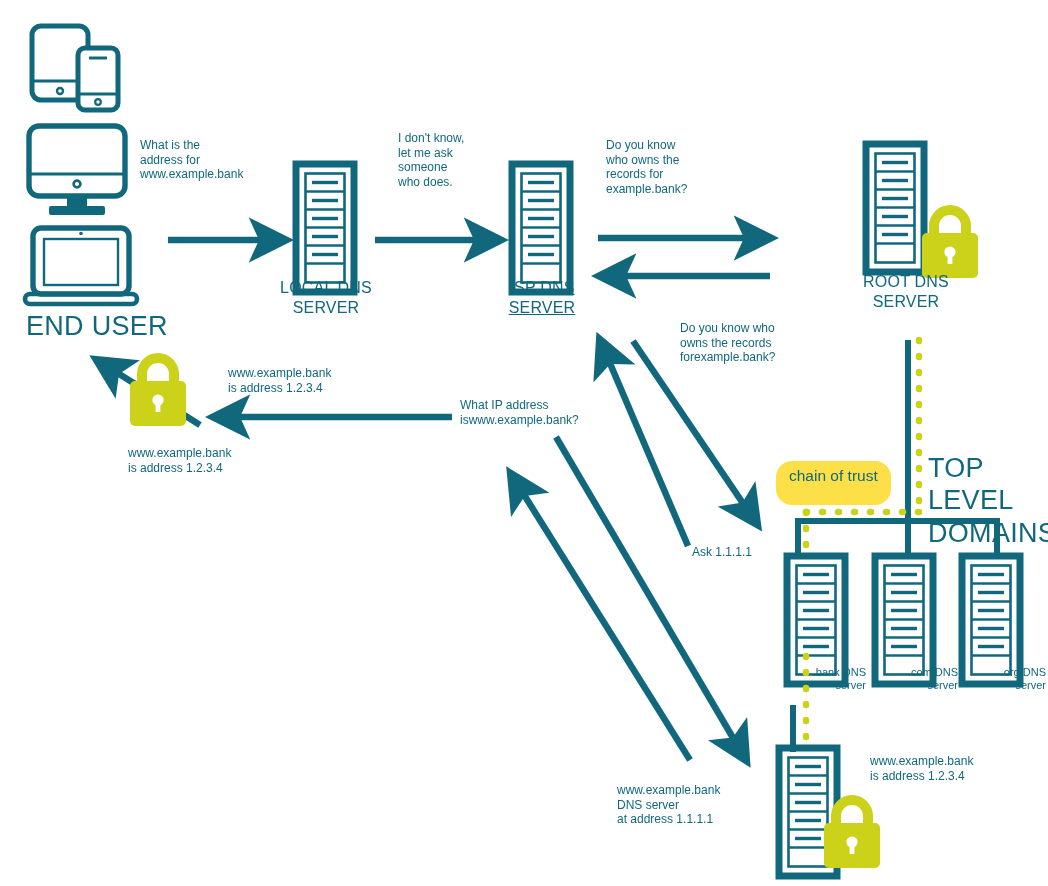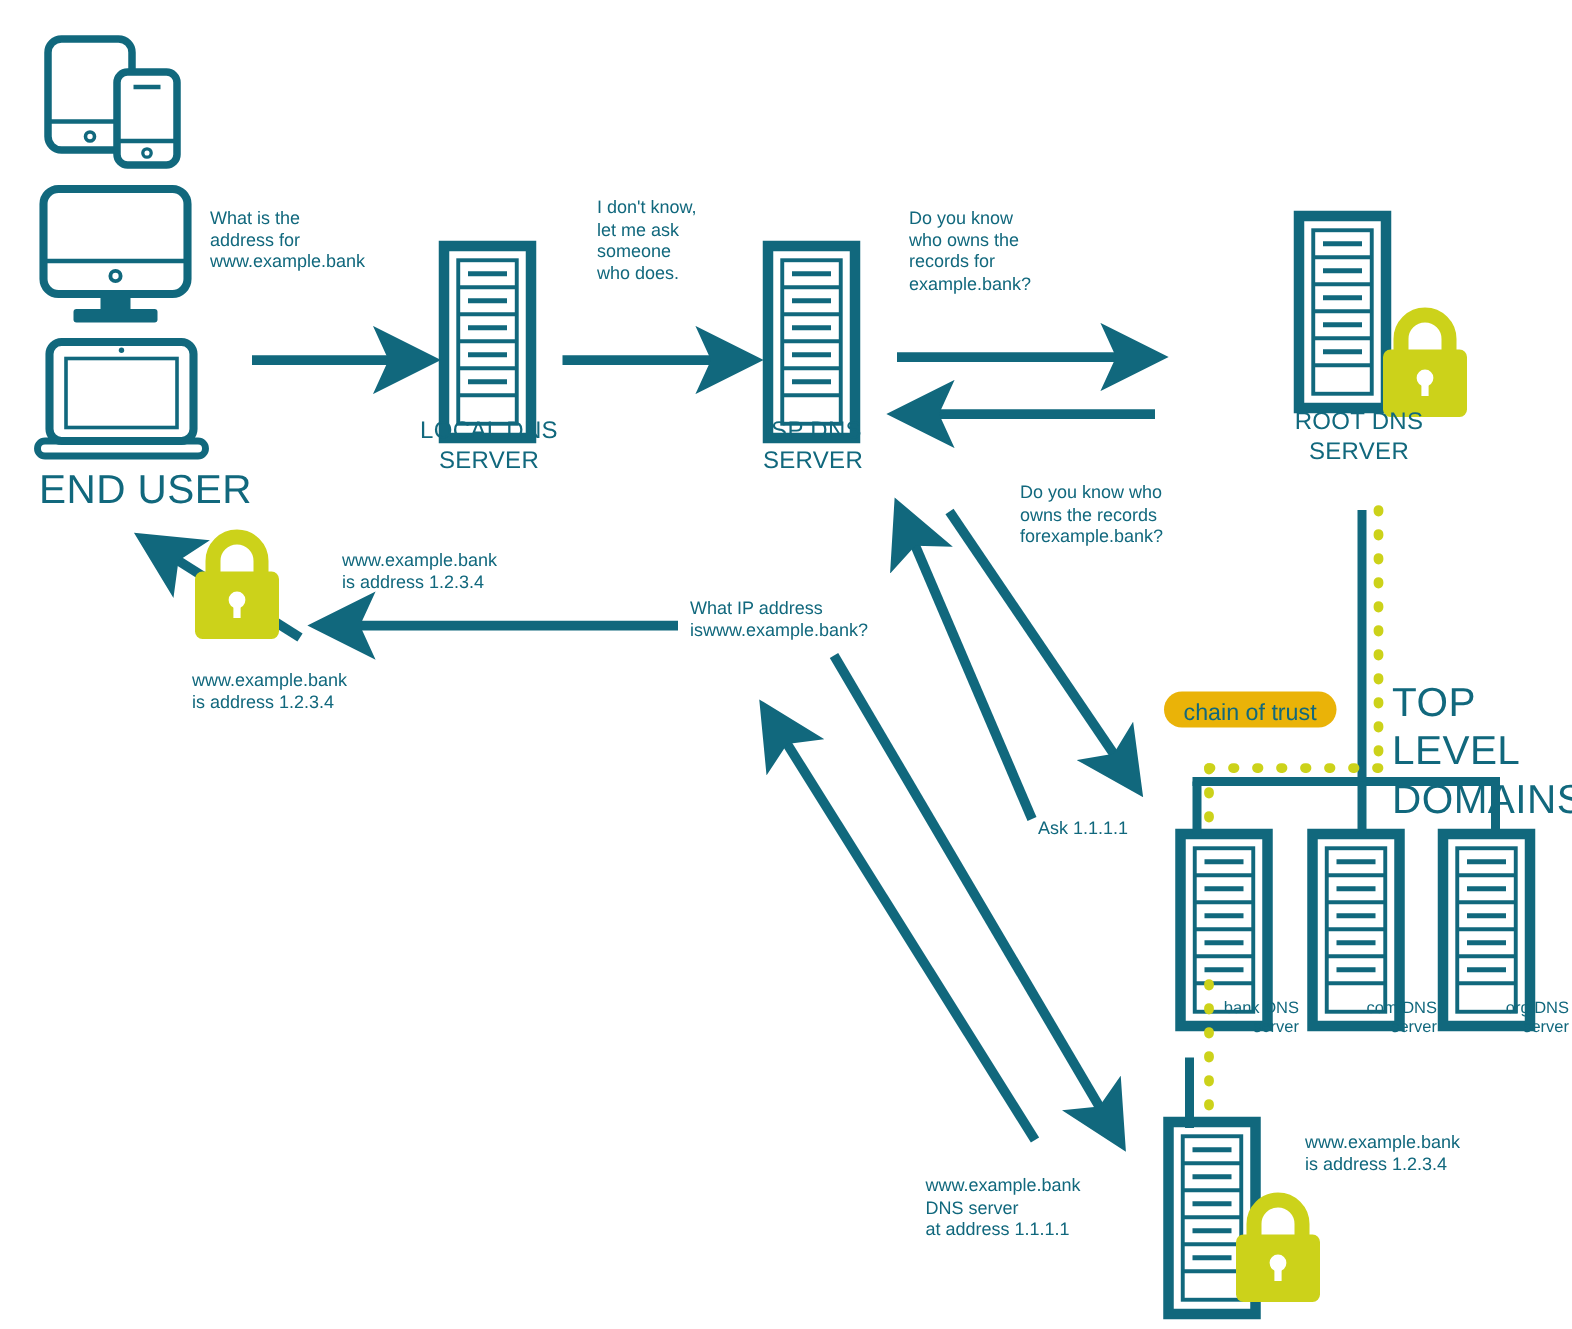--- a/index.html
+++ b/index.html
@@ -5,22 +5,22 @@
   html,body{margin:0;padding:0;background:#ffffff;}
   body{width:1048px;height:886px;position:relative;overflow:hidden;
        font-family:"Liberation Sans","DejaVu Sans",sans-serif;}
   #stage{position:absolute;left:0;top:0;width:1048px;height:886px;}
   #svgroot{position:absolute;left:0;top:0;width:1048px;height:886px;}
   .lbl{position:absolute;color:#11687d;line-height:1.22;white-space:pre-line;}
   .msg{font-size:12px;}
   .node{font-size:16px;text-align:center;letter-spacing:.2px;}
   .node-sm{font-size:11px;text-align:right;line-height:1.15;}
   .big{font-size:27px;letter-spacing:.3px;line-height:1.2;}
-  .trust{position:absolute;background:#eab308;color:#11687d;font-size:15.5px;
-         border-radius:16px;padding:6px 13px 0;white-space:nowrap;}
+  .trust{position:absolute;background:#fde047;color:#11687d;font-size:15.5px;
+         border-radius:16px;padding:6px 13px 20px;white-space:nowrap;}
 </style>
 </head>
 <body>
 
 <div id="stage">
 
   <svg id="svgroot" viewBox="0 0 1048 886">
     <defs>
       <marker id="ah" markerWidth="7" markerHeight="7" refX="5.6" refY="3.5" orient="auto">
         <path d="M0,0 L7,3.5 L0,7 L1.6,3.5 Z" fill="#11687d"></path>
@@ -114,21 +114,21 @@
       <use href="#padlock"></use>
     </g>
     <g transform="translate(822,798)">
       <use href="#padlock"></use>
     </g>
   </svg>
 
   <div class="lbl big" style="left:26px;top:310px;">END USER</div>
   <div class="lbl node" style="left:256px;top:278px;width:140px;">LOCAL DNS
 SERVER</div>
-  <div class="lbl node" style="left:472px;top:278px;width:140px;">ISP DNS
+  <div class="lbl node" style="left:472px;top:278px;width:140px;text-decoration:underline;">ISP DNS
 SERVER</div>
   <div class="lbl node" style="left:826px;top:272px;width:160px;">ROOT DNS
 SERVER</div>
   <div class="lbl big" style="left:928px;top:452px;">TOP LEVEL
 DOMAINS</div>
 
   <div class="lbl node-sm" style="left:756px;top:666px;width:110px;">.bank DNS
 server</div>
   <div class="lbl node-sm" style="left:848px;top:666px;width:110px;">.com DNS
 server</div>

